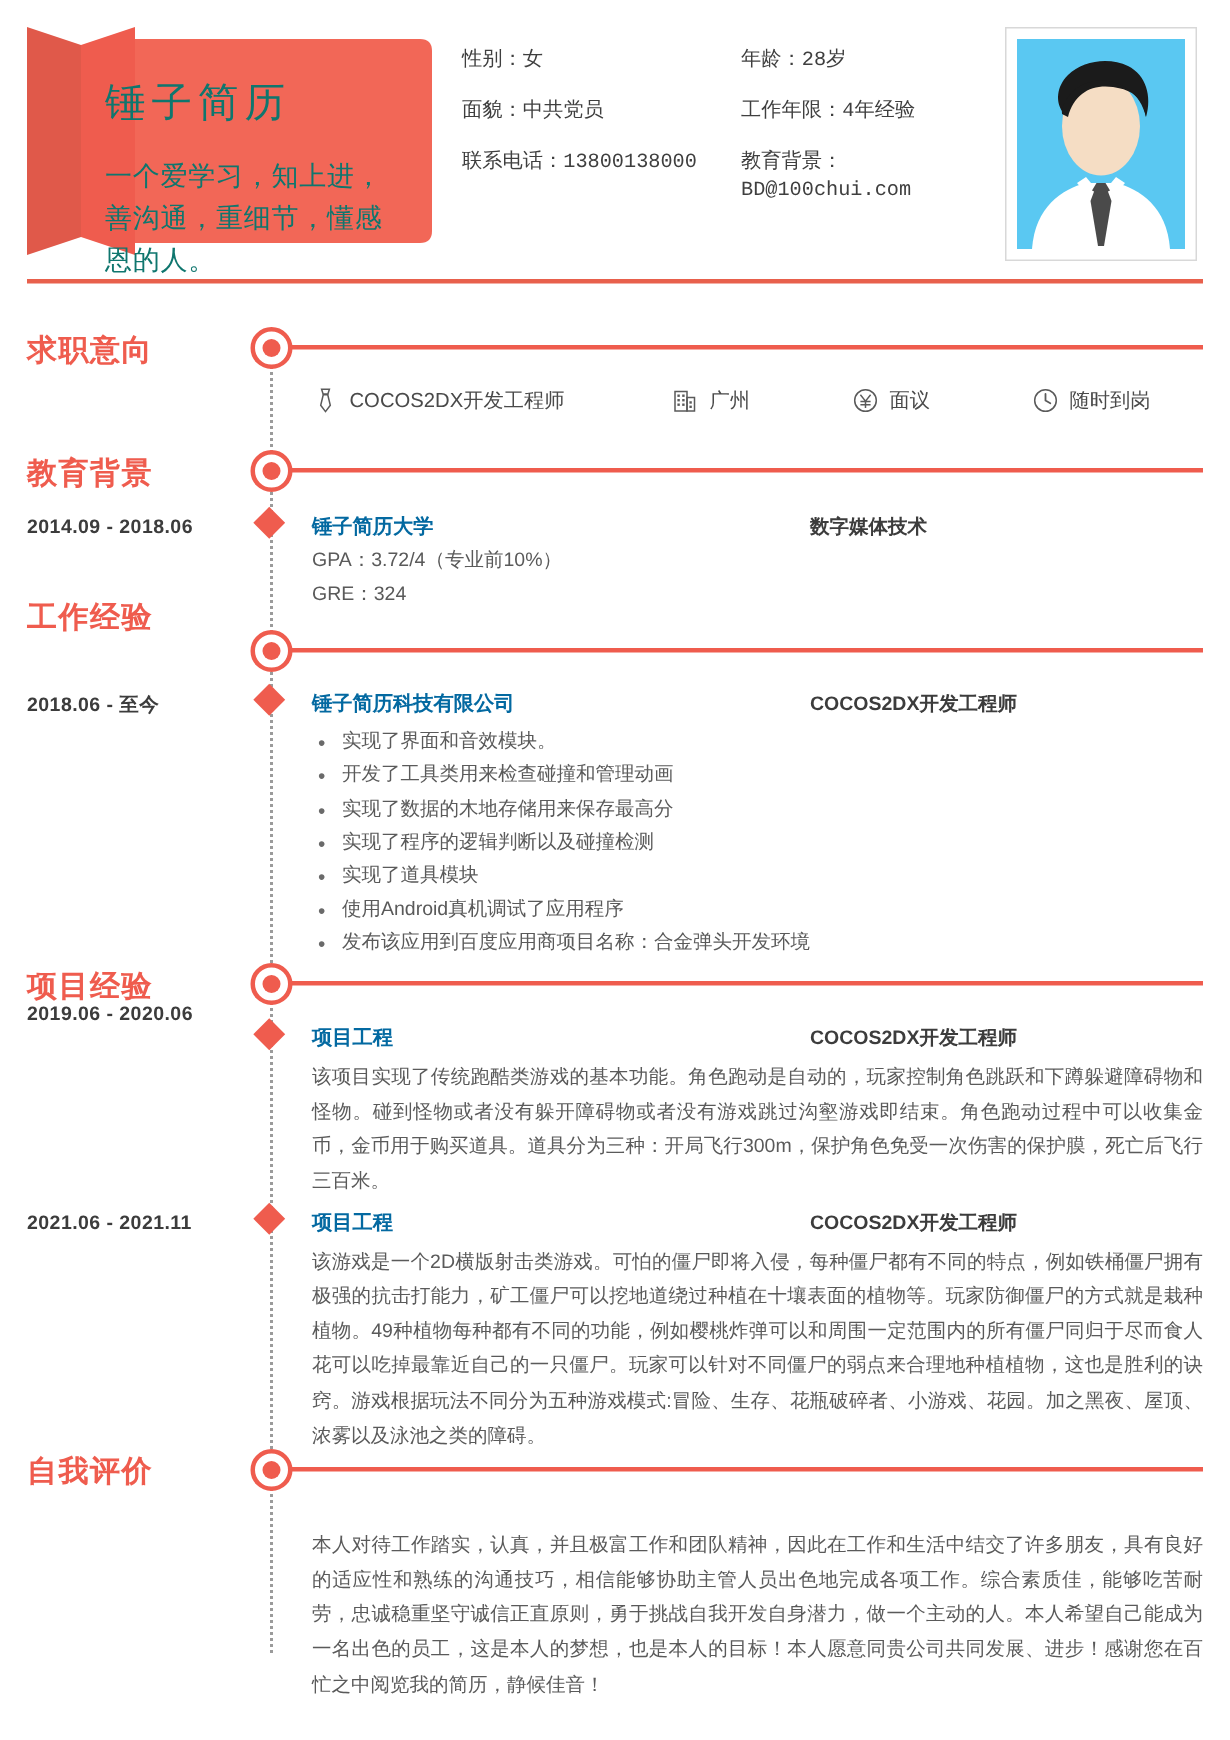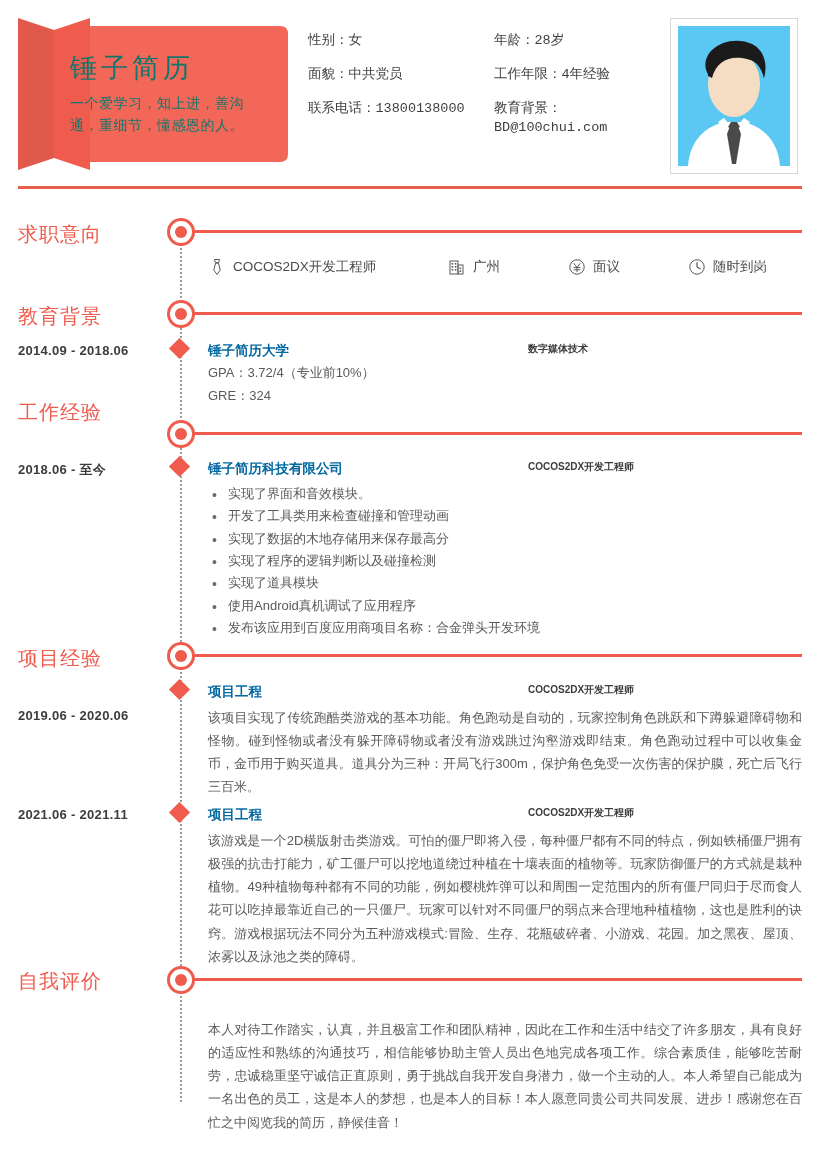--- a/index.html
+++ b/index.html
@@ -38,22 +38,22 @@
     width: 200px;
     color: #0f766e;
   }
   .ribbon-name {
     font-size: 27px;
     letter-spacing: 4px;
     line-height: 1.2;
     font-weight: 400;
   }
   .ribbon-slogan {
-    margin-top: 9px;
-    font-size: 14px;
+    margin-top: 20px;
+    font-size: 18px;
     line-height: 1.55;
     letter-spacing: 0.5px;
   }
 
   .info-grid {
     position: absolute;
     left: 308px;
     top: 32px;
     width: 350px;
     font-family: Liberation Mono, monospace;
@@ -105,21 +105,21 @@
   .section {
     position: absolute;
     left: 0;
     width: 820px;
   }
   .sec-title {
     position: absolute;
     left: 18px;
     width: 140px;
     font-size: 20px;
-    font-weight: normal;
+    font-weight: bold;
     color: #ef5c4e;
     letter-spacing: 1px;
     line-height: 1;
   }
   .sec-marker {
     position: absolute;
     left: 167px;
     width: 28px;
     height: 28px;
     border: 3px solid #ef5c4e;
@@ -165,22 +165,22 @@
   }
   .entry-title {
     position: absolute;
     left: 208px;
     font-size: 13.5px;
     font-weight: bold;
     color: #0369a1;
   }
   .entry-role {
     position: absolute;
-    left: 528px;
-    font-size: 10px;
+    left: 540px;
+    font-size: 13px;
     font-weight: bold;
     color: #3c3c3c;
   }
   .entry-sub {
     position: absolute;
     left: 208px;
     font-size: 13px;
     color: #5a5a5a;
     line-height: 1.7;
   }
@@ -378,21 +378,21 @@
     <li>使用Android真机调试了应用程序</li>
     <li>发布该应用到百度应用商项目名称：合金弹头开发环境</li>
   </ul>
 </div>
 
 <div class="section">
   <div class="sec-title" style="top:648px">项目经验</div>
   <div class="sec-marker" style="top:642px"></div>
   <div class="sec-line" style="top:654px"></div>
 
-  <div class="entry-date" style="top:708px">2019.06 - 2020.06</div>
+  <div class="entry-date" style="top:668px">2019.06 - 2020.06</div>
   <div class="entry-diamond" style="top:682px"></div>
   <div class="entry-title" style="top:683px">项目工程</div>
   <div class="entry-role" style="top:683px">COCOS2DX开发工程师</div>
   <div class="entry-para" style="top:706px">该项目实现了传统跑酷类游戏的基本功能。角色跑动是自动的，玩家控制角色跳跃和下蹲躲避障碍物和怪物。碰到怪物或者没有躲开障碍物或者没有游戏跳过沟壑游戏即结束。角色跑动过程中可以收集金币，金币用于购买道具。道具分为三种：开局飞行300m，保护角色免受一次伤害的保护膜，死亡后飞行三百米。</div>
 
   <div class="entry-date" style="top:807px">2021.06 - 2021.11</div>
   <div class="entry-diamond" style="top:805px"></div>
   <div class="entry-title" style="top:806px">项目工程</div>
   <div class="entry-role" style="top:806px">COCOS2DX开发工程师</div>
   <div class="entry-para" style="top:829px">该游戏是一个2D横版射击类游戏。可怕的僵尸即将入侵，每种僵尸都有不同的特点，例如铁桶僵尸拥有极强的抗击打能力，矿工僵尸可以挖地道绕过种植在十壤表面的植物等。玩家防御僵尸的方式就是栽种植物。49种植物每种都有不同的功能，例如樱桃炸弹可以和周围一定范围内的所有僵尸同归于尽而食人花可以吃掉最靠近自己的一只僵尸。玩家可以针对不同僵尸的弱点来合理地种植植物，这也是胜利的诀窍。游戏根据玩法不同分为五种游戏模式:冒险、生存、花瓶破碎者、小游戏、花园。加之黑夜、屋顶、浓雾以及泳池之类的障碍。</div>

